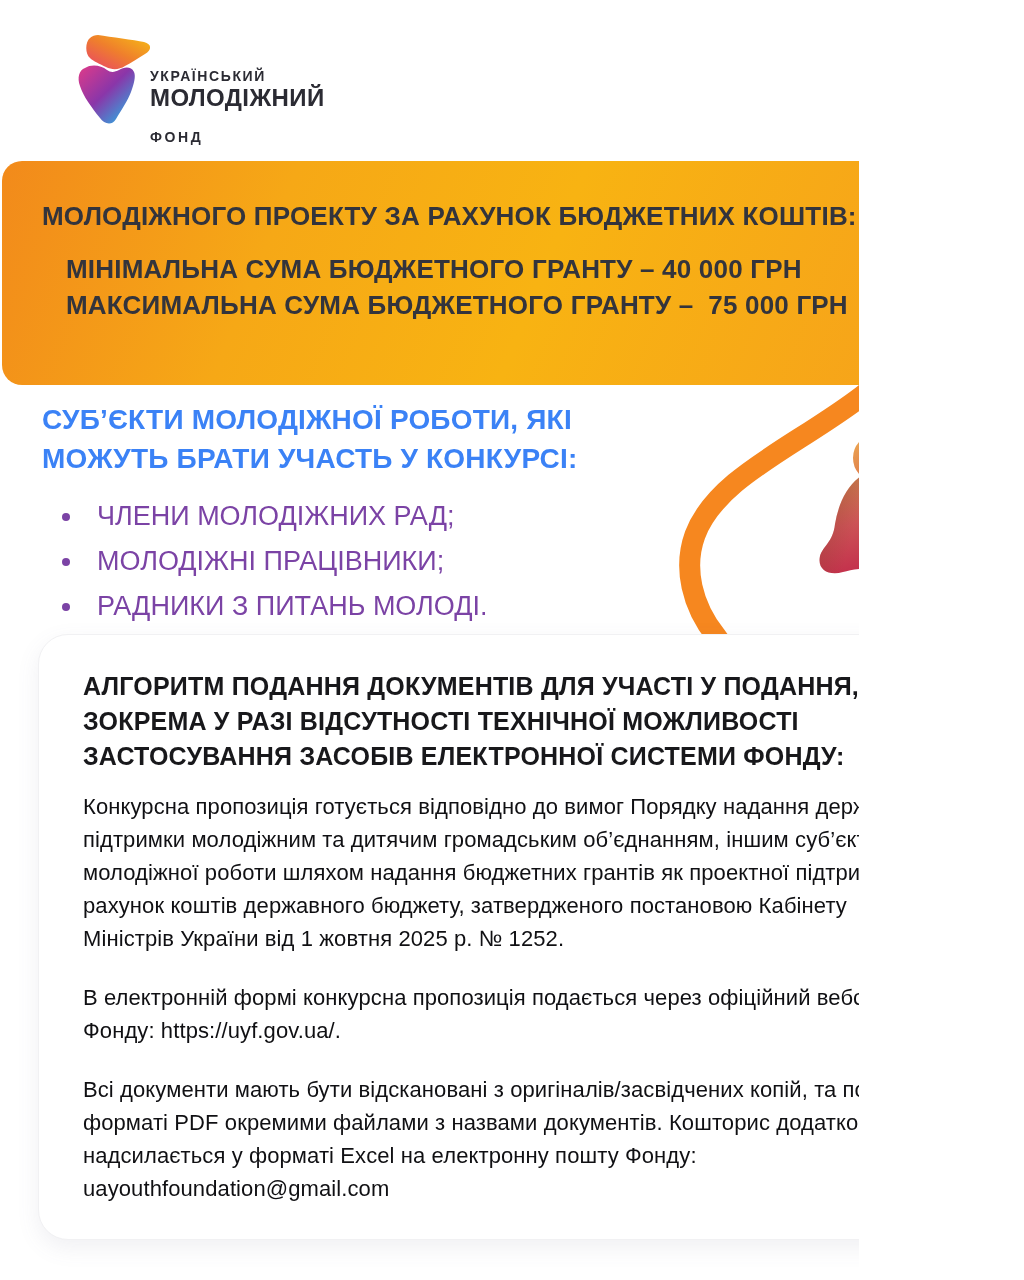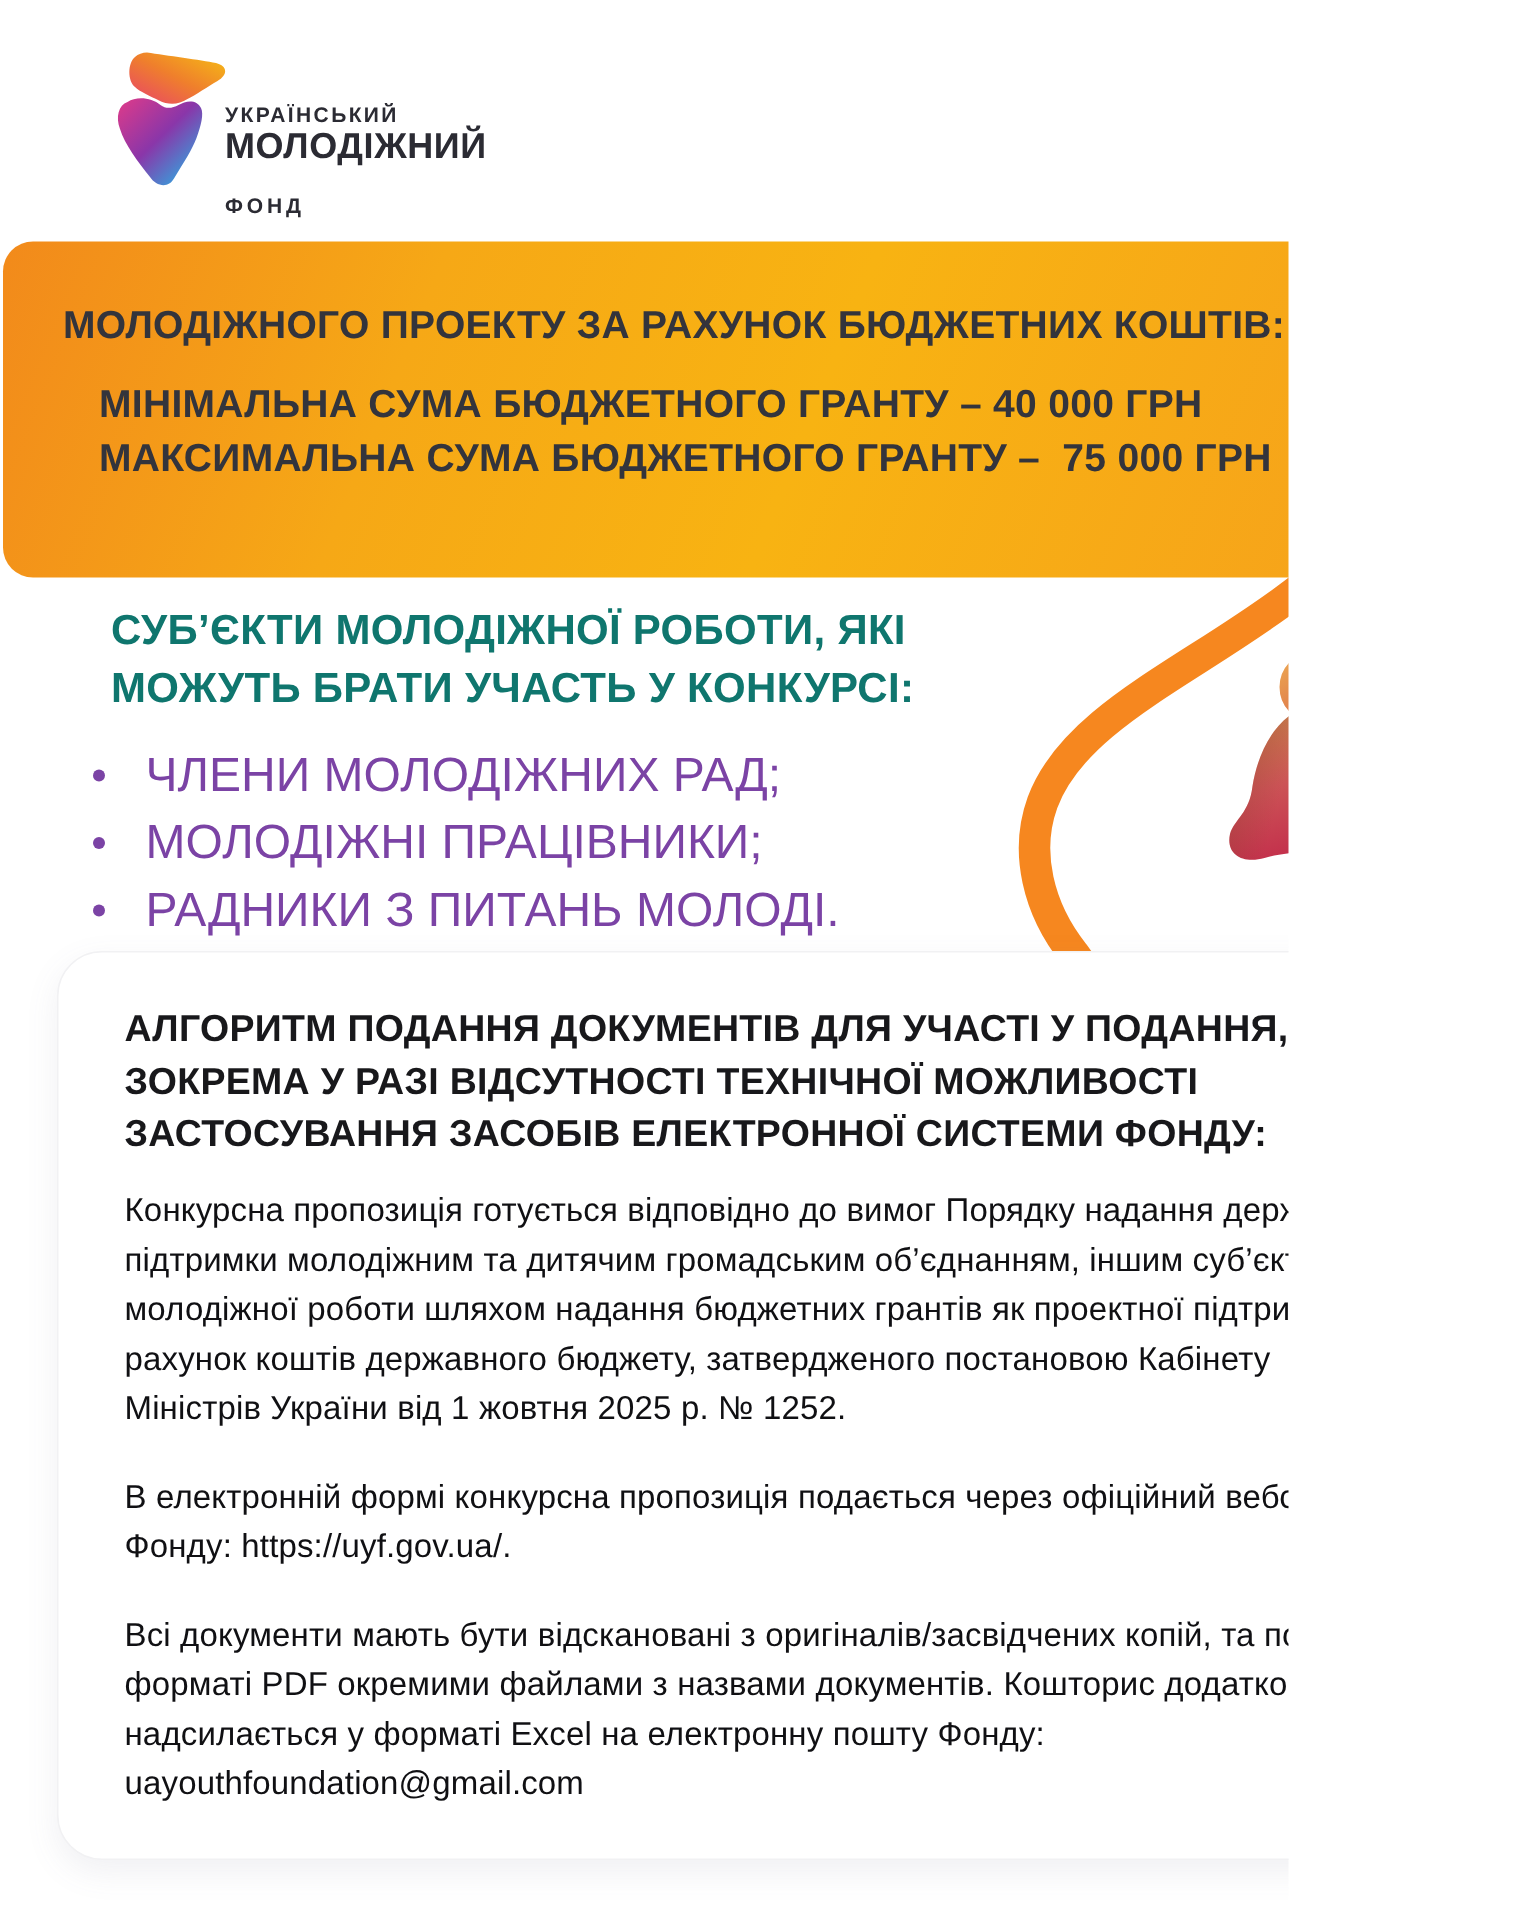--- a/index.html
+++ b/index.html
@@ -24,23 +24,23 @@
     border-radius:20px;padding:36px 38px 0 40px;z-index:1;
     background:linear-gradient(112deg,#F28A1B 0%,#F6A816 28%,#F8B312 55%,#F6A01C 100%);
   }
   .banner-heading{font-size:26px;font-weight:700;line-height:38px;color:#33343c;letter-spacing:0.2px;}
   .amounts{margin-top:16px;}
   .amount-line{font-size:26px;font-weight:600;line-height:36px;color:#33343c;letter-spacing:0.2px;margin-left:24px;}
   .amount-line .xb{font-weight:800;}
 
   
   .subjects{position:absolute;left:42px;top:400px;z-index:1;}
-  .subjects-heading{font-size:28px;font-weight:700;line-height:39px;color:#0f766e;letter-spacing:0.2px;margin-left:32px;}
+  .subjects-heading{font-size:28px;font-weight:700;line-height:39px;color:#3b82f6;letter-spacing:0.2px;}
   .bullets{list-style:none;margin:16px 0 0 0;padding:0;}
-  .bullets li{display:flex;align-items:center;font-size:32px;font-weight:400;line-height:45px;color:#7b43a5;}
+  .bullets li{display:flex;align-items:center;font-size:27px;font-weight:400;line-height:45px;color:#7b43a5;}
   .dot{width:8px;height:8px;border-radius:50%;background:#7b43a5;margin:0 27px 0 20px;flex:0 0 auto;}
 
   
   .bell{position:absolute;left:803px;top:424px;width:175px;height:170px;z-index:1;}
 
   
   .card{
     position:absolute;left:38px;top:634px;width:948px;height:606px;box-sizing:border-box;
     background:#ffffff;border:1px solid #f1f1f3;border-radius:30px;
     box-shadow:0 8px 22px rgba(110,110,135,0.10);

